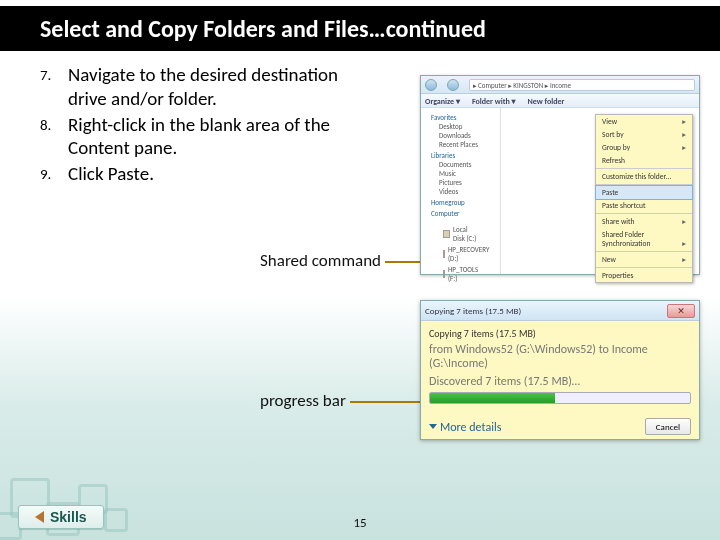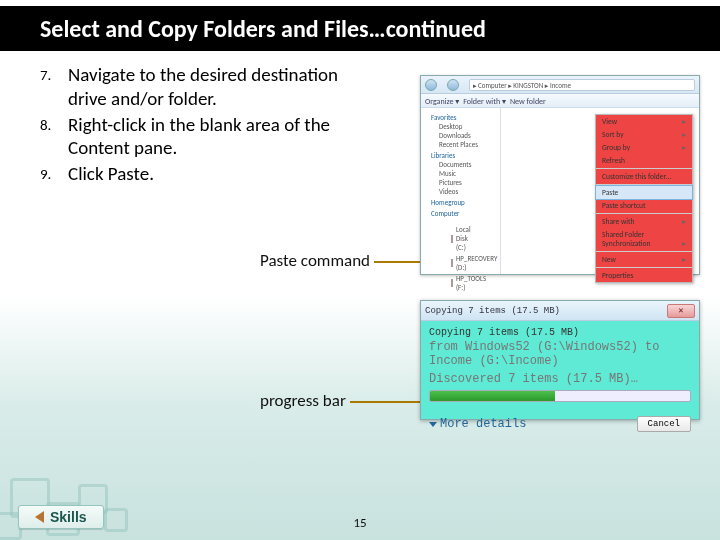--- a/index.html
+++ b/index.html
@@ -33,39 +33,39 @@
 
   
   .explorer {
     position: absolute; left: 420px; top: 75px; width: 280px; height: 200px;
     border: 1px solid #8aa; background: #fff; font-size: 8px;
     box-shadow: 0 1px 3px rgba(0,0,0,.25);
   }
   .exp-top { height: 18px; background: linear-gradient(#eaf3fb,#d6e7f5); border-bottom:1px solid #bcd; display:flex; align-items:center; padding:0 4px; gap:10px;}
   .nav-btn { width:12px;height:12px;border-radius:50%;background:linear-gradient(#cfe3f5,#8fb8dc);border:1px solid #7aa; }
   .addr { flex:1;height:12px;background:#fff;border:1px solid #bcd;border-radius:2px;font-size:7px;padding:0 3px;line-height:11px;color:#555;}
-  .exp-tool { height:14px;background:linear-gradient(#f5fafe,#e4eef7);border-bottom:1px solid #cde;display:flex;align-items:center;padding:0 4px;color:#446;gap:4px;}
+  .exp-tool { height:14px;background:linear-gradient(#f5fafe,#e4eef7);border-bottom:1px solid #cde;display:flex;align-items:center;padding:0 4px;color:#446;gap:12px;font-weight:bold;}
   .exp-body { display:flex; height: calc(100% - 32px); }
   .navpane { width:80px;border-right:1px solid #dde;padding:3px 10px;color:#446;}
   .np-h { color:#269;font-size:7px;margin:2px 0 1px;}
   .np-i { padding-left:8px;color:#555;font-size:7px;line-height:1.25;}
   .contentpane { flex:1;position:relative;background:#fff;}
-  .ctx-menu { position:absolute; right:6px; top:6px; width:98px; background:#ef4444;border:1px solid #b9b9b9;box-shadow:1px 1px 3px rgba(0,0,0,.3);font-size:7.5px;}
+  .ctx-menu { position:absolute; right:6px; top:6px; width:98px; background:#fef9c3;border:1px solid #b9b9b9;box-shadow:1px 1px 3px rgba(0,0,0,.3);font-size:7.5px;}
   .ctx-item { padding:2px 6px;color:#333;}
   .ctx-item.sub::after{content:"▸";float:right;color:#666;}
   .ctx-sep{height:1px;background:#ccc;margin:1px 0;}
   .ctx-item.hi{background:#d6e8f7;border:1px solid #7ab3e0;margin:-1px;}
   .drives { padding:4px 4px;color:#555;font-size:7px;}
-  .drives .dr{margin:2px 16px;display:flex;align-items:center;gap:3px;}
+  .drives .dr{margin:2px 8px;display:flex;align-items:center;gap:3px;}
   .dico{width:10px;height:8px;background:#d9d0b0;border:1px solid #a99;}
 
   
   .copy-dlg {
-    position: absolute; left: 420px; top: 300px; width: 280px; height: 120px;
-    border:1px solid #8aa;background:#5eead4;box-shadow:0 1px 4px rgba(0,0,0,.3);font-size:9px;font-family:Liberation Mono, monospace;
+    position: absolute; left: 420px; top: 300px; width: 280px; height: 140px;
+    border:1px solid #8aa;background:#fef9c3;box-shadow:0 1px 4px rgba(0,0,0,.3);font-size:9px;
   }
   .dlg-title{height:20px;background:linear-gradient(#eaf5fc,#cfe4f3);display:flex;align-items:center;justify-content:space-between;padding:0 4px;border-bottom:1px solid #bcd;color:#334;}
   .dlg-x{width:28px;height:14px;background:linear-gradient(#f7d6d6,#e79a9a);border:1px solid #c77;border-radius:2px;text-align:center;line-height:12px;color:#722;font-size:9px;}
   .dlg-body{padding:6px 8px;color:#555;}
   .from{font-size:12px;color:#777;margin-bottom:4px;}
   .bar{height:12px;border:1px solid #aab;background:#eef;border-radius:2px;overflow:hidden;margin-bottom:8px;}
   .bar-fill{height:100%;width:48%;background:linear-gradient(#4cc04c,#2a9a2a);}
   .dlg-foot{display:flex;justify-content:space-between;align-items:center;padding:0 8px 6px;}
   .more{font-size:12px;color:#269;display:flex;align-items:center;gap:3px;}
   .chev{width:0;height:0;border-left:4px solid transparent;border-right:4px solid transparent;border-top:5px solid #269;}
@@ -99,21 +99,21 @@
       <li>
         <span class="step-num">9.</span>
         <span class="step-txt">Click Paste.</span>
       </li>
     </ol>
   </div>
   <div class="images-col"></div>
 </div>
 
 <div class="callout paste">
-  <span>Paste command</span>
+  <span>Shared command</span>
   <span class="lead"></span>
 </div>
 <div class="callout prog">
   <span>progress bar</span>
   <span class="lead"></span>
 </div>
 
 <div class="explorer">
   <div class="exp-top">
     <span class="nav-btn"></span>

